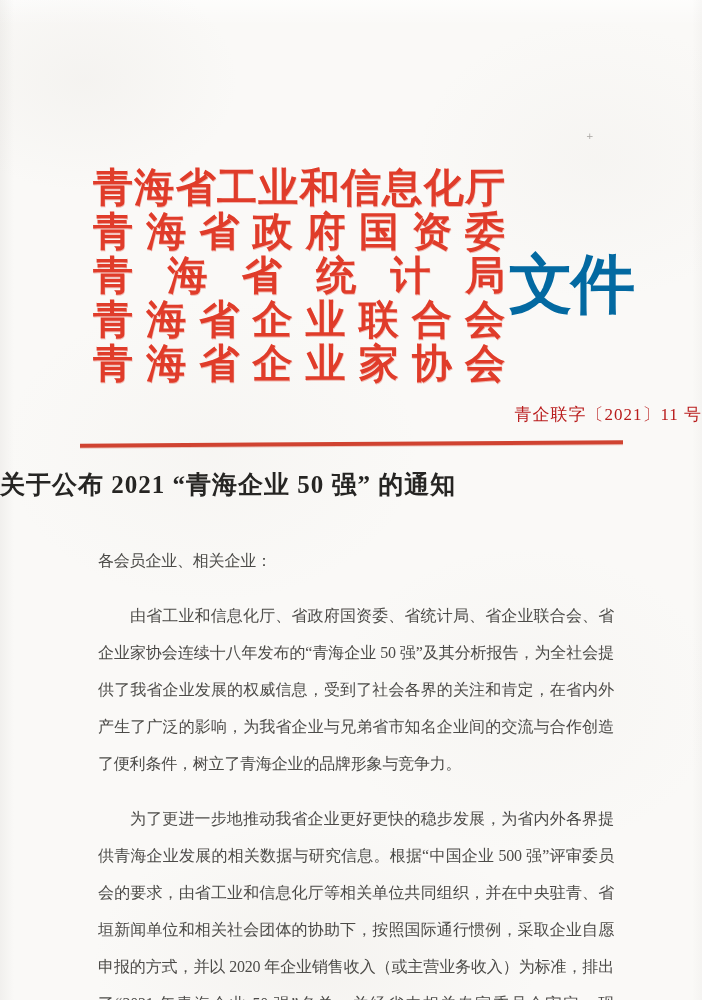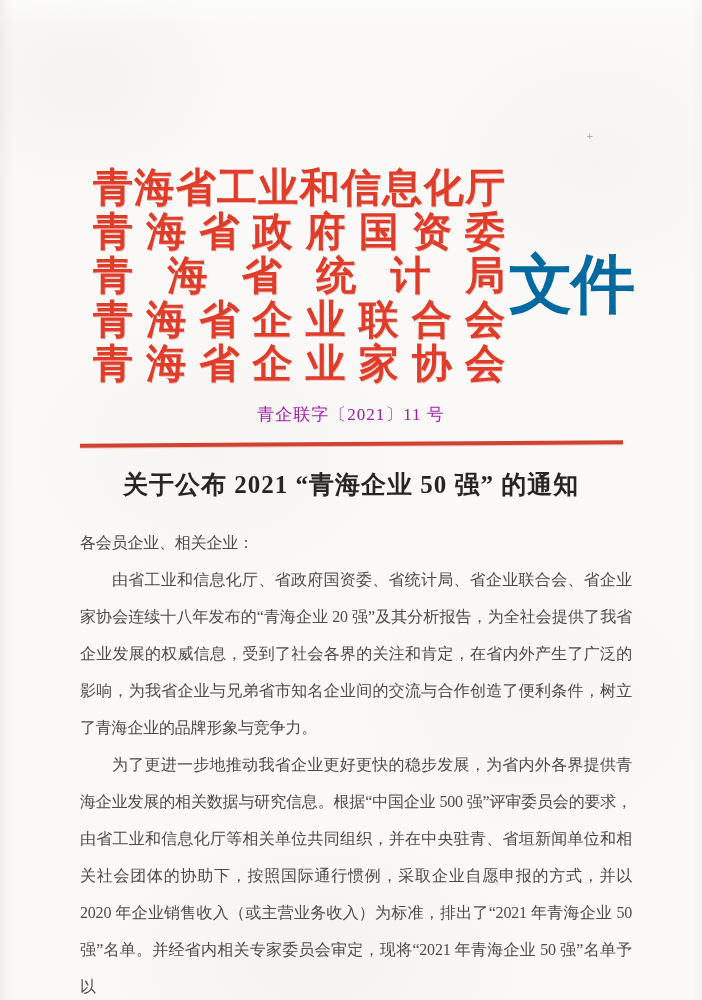--- a/index.html
+++ b/index.html
@@ -76,24 +76,24 @@
     letter-spacing: -2px;
     white-space: nowrap;
   }
 
   
   .doc-number {
     position: absolute;
     top: 403px;
     left: 0;
     width: 100%;
-    text-align: center;
+    text-align: right;
     font-size: 17px;
     letter-spacing: 1px;
-    color: #a21caf;
+    color: #b91c1c;
   }
 
   
   .red-rule {
     position: absolute;
     top: 442px;
     left: 80px;
     width: 543px;
     height: 4px;
     background: #d04331;
@@ -101,41 +101,40 @@
     box-shadow: 0 1px 0 rgba(208,67,49,0.25);
   }
 
   
   .title {
     position: absolute;
     top: 468px;
     left: 0;
     width: 100%;
     margin: 0;
-    text-align: center;
     font-size: 25px;
     font-weight: bold;
     color: #262523;
     letter-spacing: 1px;
   }
 
   
   .body-text {
     position: absolute;
     top: 524px;
     left: 80px;
     width: 552px;
     font-size: 16px;
     letter-spacing: -0.2px;
     line-height: 37px;
     color: #4c4b48;
     text-align: justify;
   }
   .body-text p {
-    margin: 0;
+    margin: 18px;
     font-family: Liberation Serif, serif;
   }
   .body-text p.indent {
     text-indent: 2em;
   }
 </style>
 </head>
 <body>
 
 <div class="page">
@@ -199,16 +198,16 @@
   </div>
 
   <div class="doc-number">青企联字〔2021〕11 号</div>
 
   <div class="red-rule"></div>
 
   <h1 class="title">关于公布 2021 “青海企业 50 强” 的通知</h1>
 
   <div class="body-text" id="body-text">
       <p>各会员企业、相关企业：</p>
-      <p class="indent">由省工业和信息化厅、省政府国资委、省统计局、省企业联合会、省企业家协会连续十八年发布的“青海企业 20 强”及其分析报告，为全社会提供了我省企业发展的权威信息，受到了社会各界的关注和肯定，在省内外产生了广泛的影响，为我省企业与兄弟省市知名企业间的交流与合作创造了便利条件，树立了青海企业的品牌形象与竞争力。</p>
+      <p class="indent">由省工业和信息化厅、省政府国资委、省统计局、省企业联合会、省企业家协会连续十八年发布的“青海企业 50 强”及其分析报告，为全社会提供了我省企业发展的权威信息，受到了社会各界的关注和肯定，在省内外产生了广泛的影响，为我省企业与兄弟省市知名企业间的交流与合作创造了便利条件，树立了青海企业的品牌形象与竞争力。</p>
       <p class="indent">为了更进一步地推动我省企业更好更快的稳步发展，为省内外各界提供青海企业发展的相关数据与研究信息。根据“中国企业 500 强”评审委员会的要求，由省工业和信息化厅等相关单位共同组织，并在中央驻青、省垣新闻单位和相关社会团体的协助下，按照国际通行惯例，采取企业自愿申报的方式，并以 2020 年企业销售收入（或主营业务收入）为标准，排出了“2021 年青海企业 50 强”名单。并经省内相关专家委员会审定，现将“2021 年青海企业 50 强”名单予以</p>
     </div>
 </div>
 
 </body></html>

